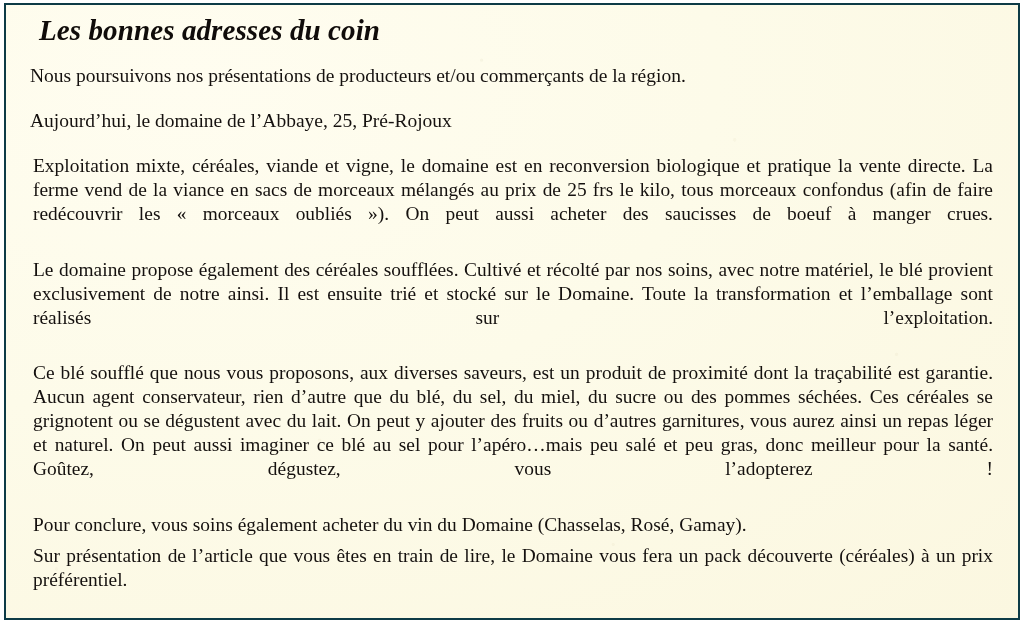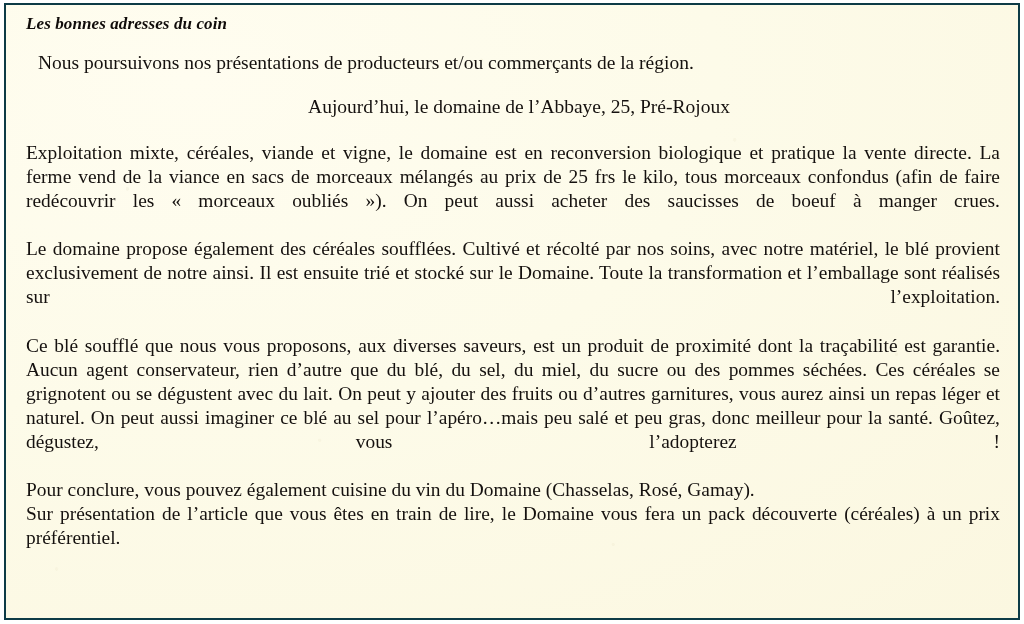--- a/index.html
+++ b/index.html
@@ -55,44 +55,44 @@
 
   #page {
     position: relative;
     z-index: 2;
     padding: 9px 18px 0 20px;
   }
 
   .headline {
     font-weight: bold;
     font-style: italic;
-    font-size: 17px;
+    font-size: 29px;
     line-height: 1.12;
     color: #100c0a;
     letter-spacing: 0.1px;
-    margin: 0 0 2px 0;
+    margin: 0 0 2px 13px;
   }
 
   .intro {
     font-size: 19.5px;
     line-height: 1.2;
     color: #15110f;
-    margin: 18px 0 0 12px;
+    margin: 18px 0 0 4px;
   }
-  .intro.second { margin-top: 21px; text-align: center; }
+  .intro.second { margin-top: 21px; }
 
   .body-block {
     margin-top: 22px;
   }
 
   p.para {
     font-size: 19.4px;
     line-height: 24.1px;
     color: #15110f;
-    margin: 0;
+    margin: 7px;
     text-align: justify;
     text-justify: inter-word;
     letter-spacing: 0.02px;
   }
   
   p.para::after {
     content: "";
     display: inline-block;
     width: 100%;
   }
@@ -115,21 +115,21 @@
       <p class="intro second">Aujourd’hui, le domaine de l’Abbaye, 25, Pré-Rojoux</p>
 
       <div class="body-block">
         <p class="para">Exploitation mixte, céréales, viande et vigne, le domaine est en reconversion biologique et pratique la vente directe. La ferme vend de la viance en sacs de morceaux mélangés au prix de 25 frs le kilo, tous morceaux confondus (afin de faire redécouvrir les « morceaux oubliés »). On peut aussi acheter des saucisses de boeuf à manger crues.</p>
 
         <p class="para">Le domaine propose également des céréales soufflées. Cultivé et récolté par nos soins, avec notre matériel, le blé provient exclusivement de notre ainsi. Il est ensuite trié et stocké sur le Domaine. Toute la transformation et l’emballage sont réalisés sur l’exploitation.</p>
 
         <p class="para">Ce blé soufflé que nous vous proposons, aux diverses saveurs, est un produit de proximité dont la traçabilité est garantie. Aucun agent conservateur, rien d’autre que du blé, du sel, du miel, du sucre ou des pommes séchées. Ces céréales se grignotent ou se dégustent avec du lait. On peut y ajouter des fruits ou d’autres garnitures, vous aurez ainsi un repas léger et naturel. On peut aussi imaginer ce blé au sel pour l’apéro…mais peu salé et peu gras, donc meilleur pour la santé. Goûtez, dégustez, vous l’adopterez !</p>
 
 
-        <p class="para flush">Pour conclure, vous pouvez également cuisine du vin du Domaine (Chasselas, Rosé, Gamay).</p>
+        <p class="para flush">Pour conclure, vous soins également acheter du vin du Domaine (Chasselas, Rosé, Gamay).</p>
 
         <p class="para">Sur présentation de l’article que vous êtes en train de lire, le Domaine vous fera un pack découverte (céréales) à un prix préférentiel.</p>
 
       </div>
 
     </div>
   </div>
 </div>
 
 </body></html>

